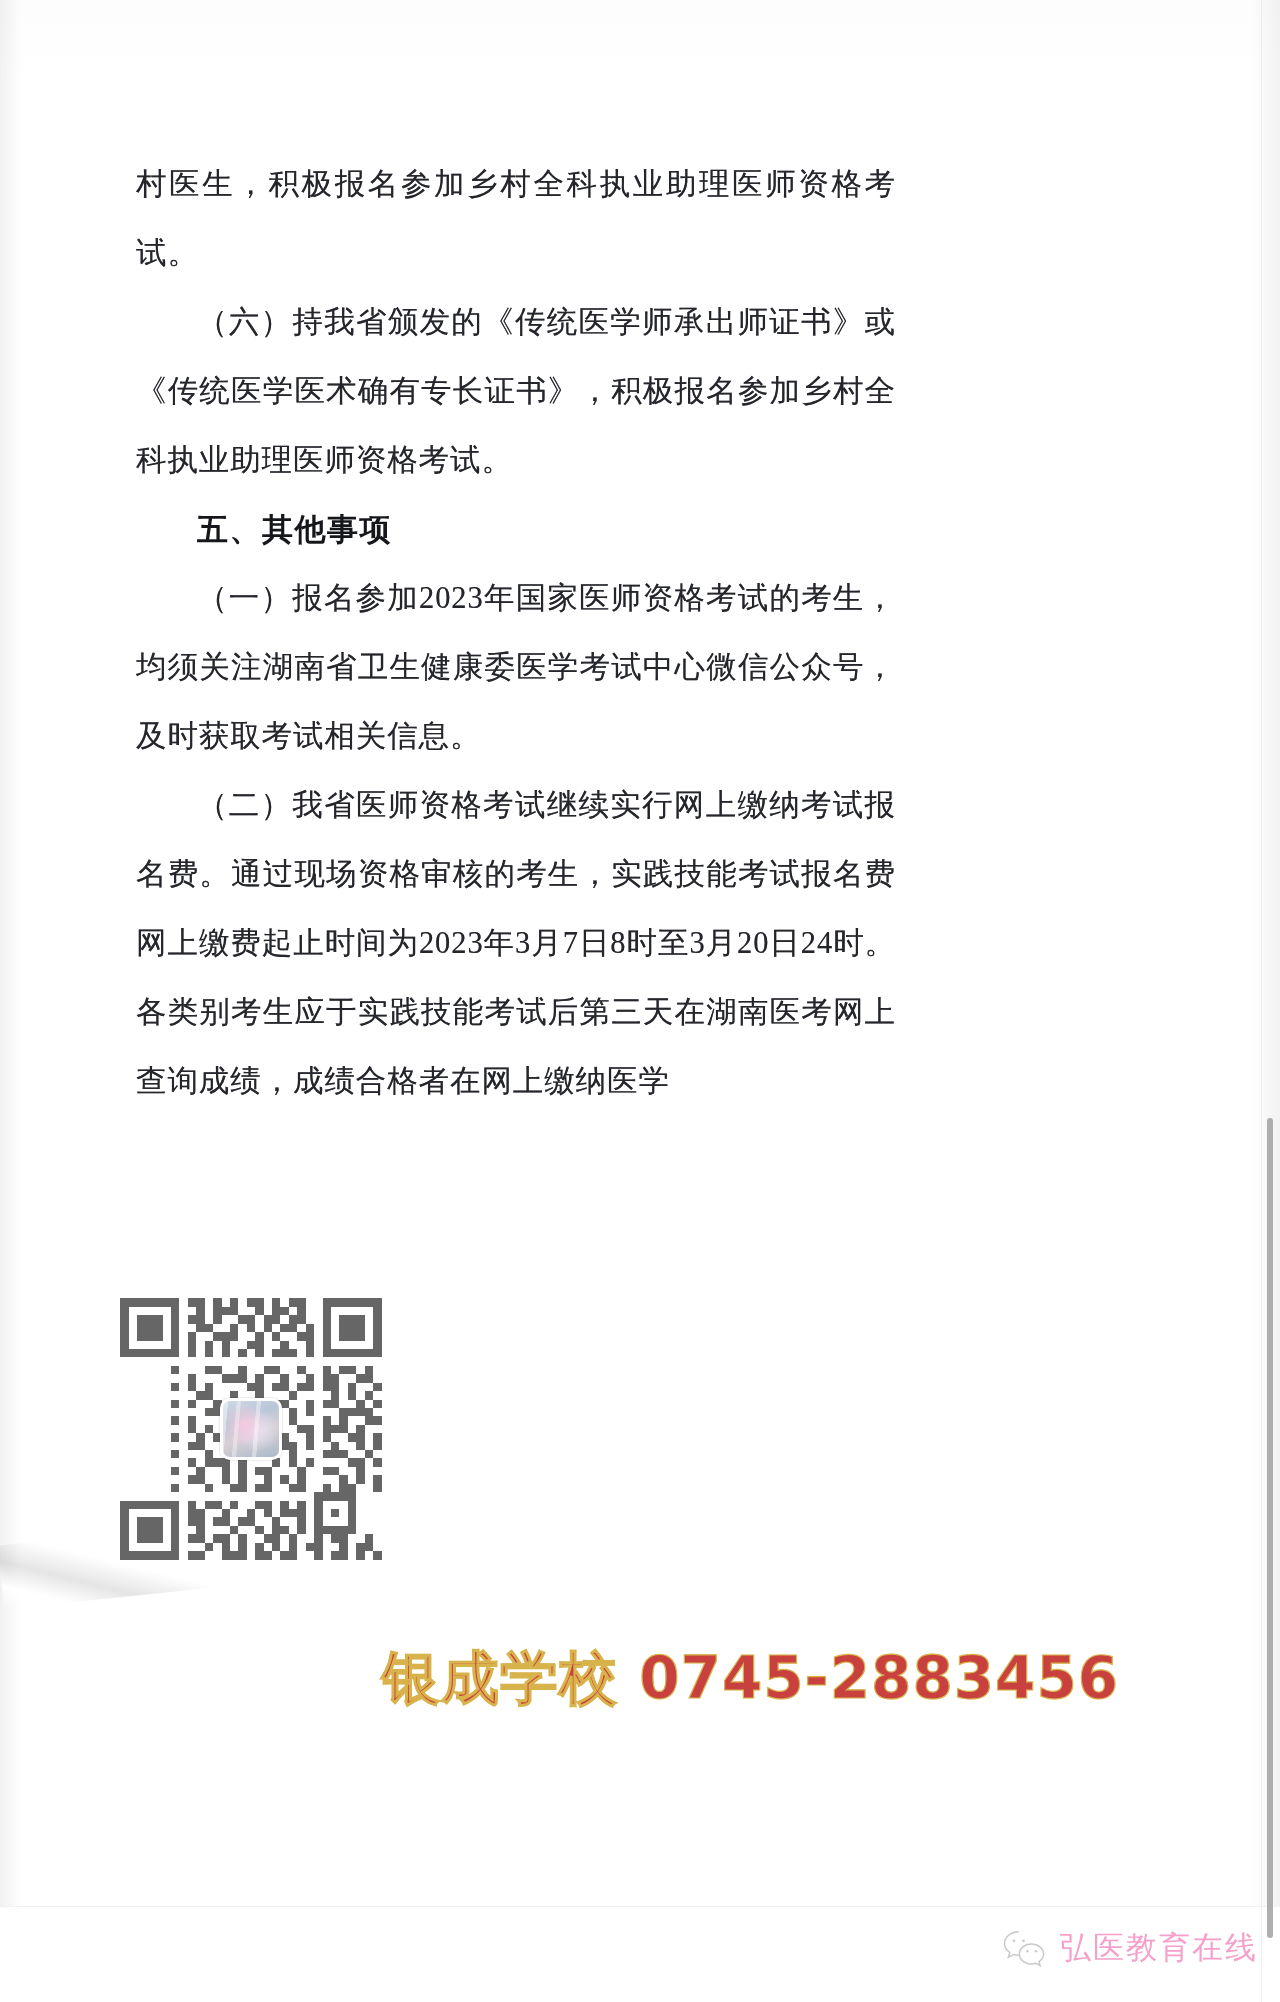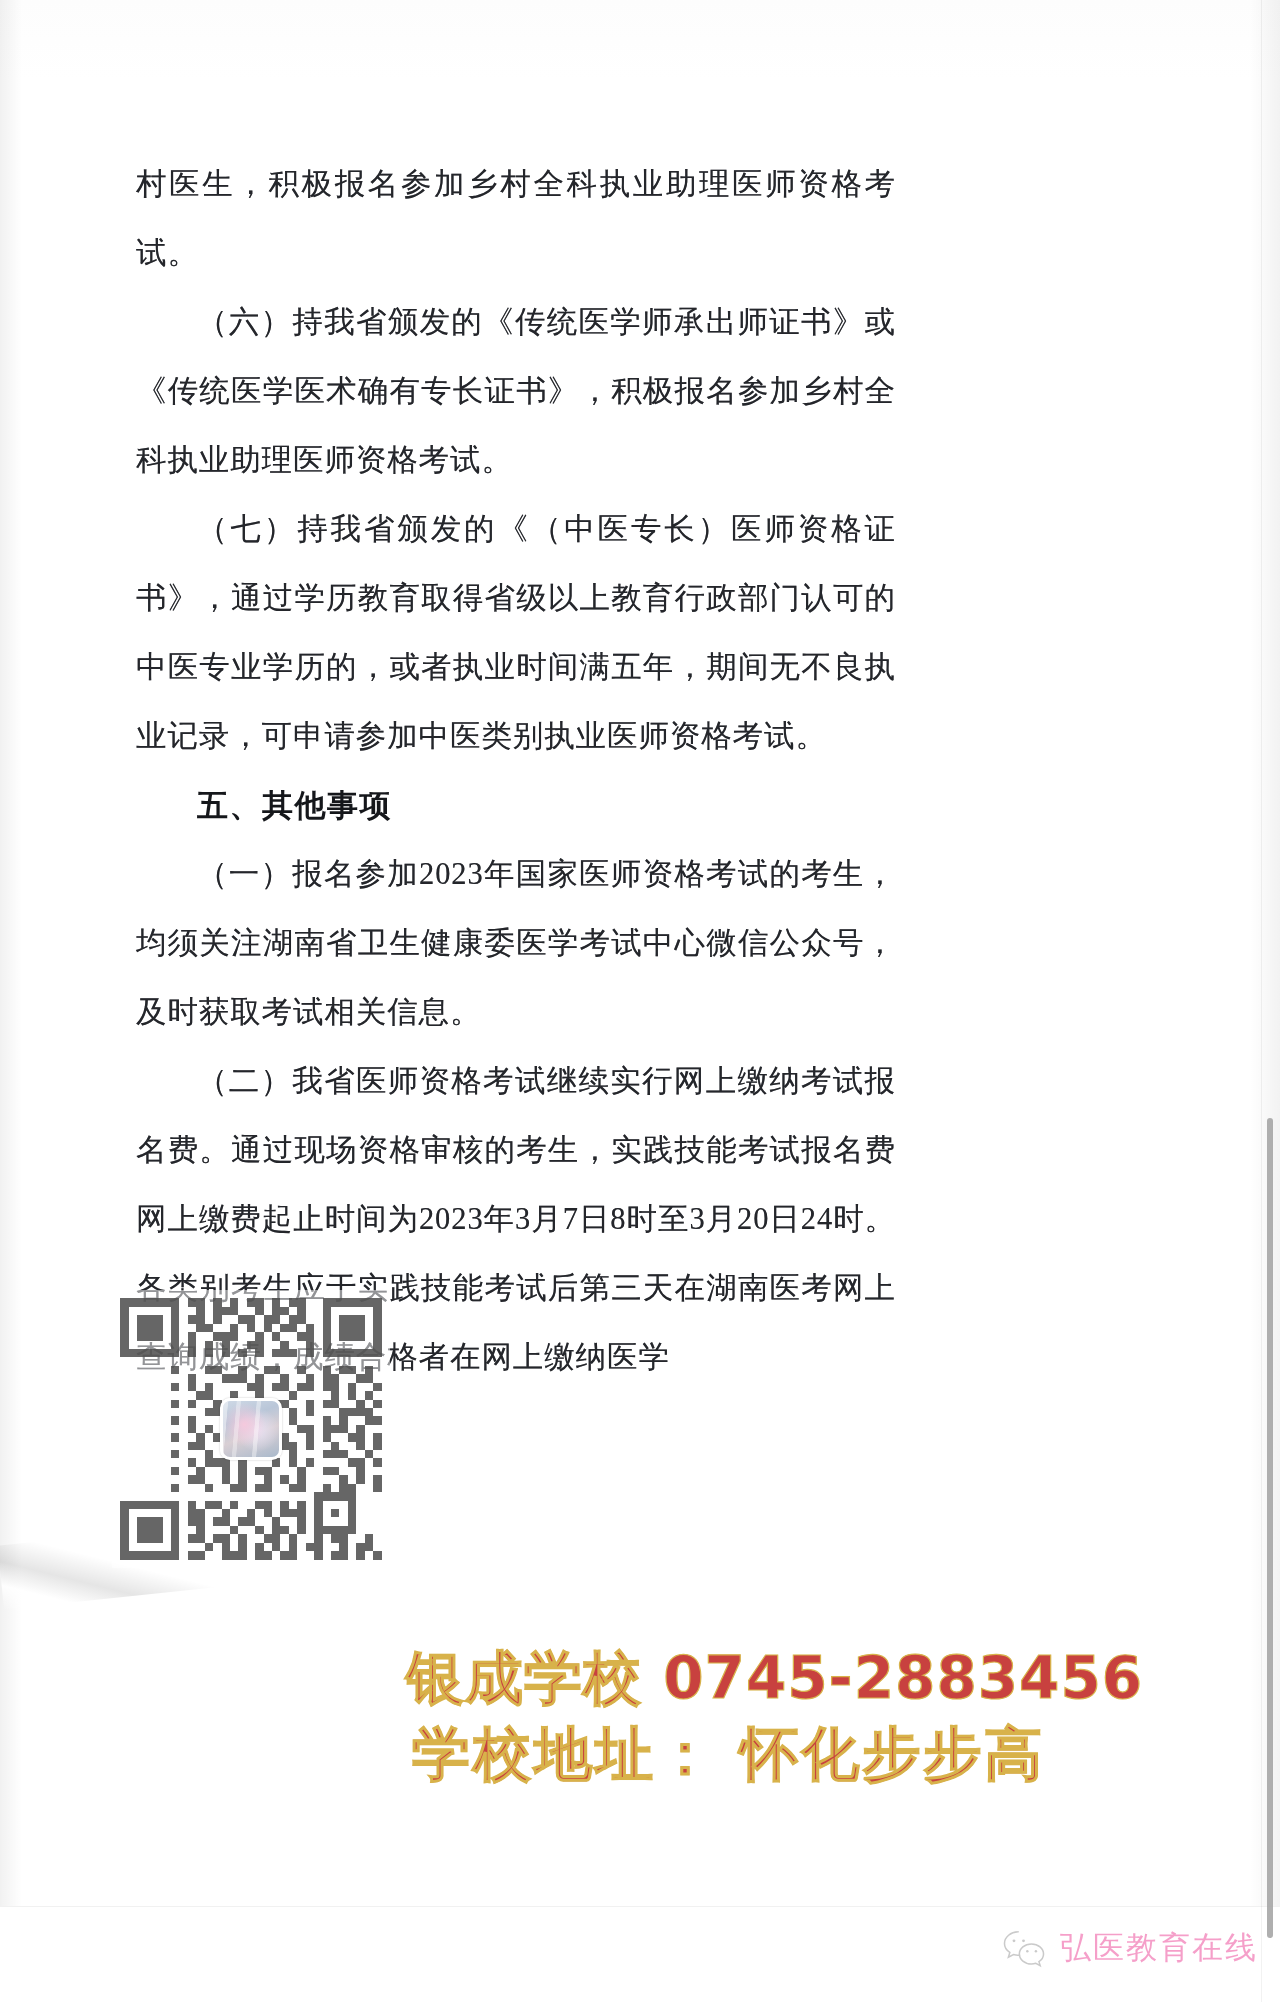--- a/index.html
+++ b/index.html
@@ -117,21 +117,20 @@
     font-size: 58px;
     line-height: 76px;
     letter-spacing: 1px;
     color: #c8413f;
     white-space: nowrap;
     -webkit-text-stroke: 1.2px #d8b24a;
     text-shadow:
        0 0 1px #e7e0a8,
        1px 1px 0 rgba(255,255,255,0.55),
       -1px -1px 0 rgba(255,255,255,0.35);
-    margin-left: 24px;
   }
   .ad-line.two {
     letter-spacing: 3px;
     padding-left: 6px;
   }
 
   
   .bottom-bar {
     position: absolute;
     left: 0; bottom: 0;
@@ -186,21 +185,20 @@
     <div class="edge-left"></div>
     <div class="edge-right"></div>
     <div class="page-fold"></div>
 
     <div class="doc-body">
 
       <p class="para">村医生，积极报名参加乡村全科执业助理医师资格考试。</p>
 
       <p class="para indent">（六）持我省颁发的《传统医学师承出师证书》或《传统医学医术确有专长证书》，积极报名参加乡村全科执业助理医师资格考试。</p>
 
-      <p class="para indent">（七）持我省颁发的《（中医专长）医师资格证书》，通过学历教育取得省级以上教育行政部门认可的中医专业学历的，或者执业时间满五年，期间无不良执业记录，可申请参加中医类别执业医师资格考试。</p>
 
 
 
       <h2 class="heading">五、其他事项</h2>
 
       <p class="para indent">（一）报名参加2023年国家医师资格考试的考生，均须关注湖南省卫生健康委医学考试中心微信公众号，及时获取考试相关信息。</p>
 
       <p class="para indent">（二）我省医师资格考试继续实行网上缴纳考试报名费。通过现场资格审核的考生，实践技能考试报名费网上缴费起止时间为2023年3月7日8时至3月20日24时。各类别考生应于实践技能考试后第三天在湖南医考网上查询成绩，成绩合格者在网上缴纳医学</p>
     </div>
   </div>
@@ -424,21 +422,20 @@
           <rect x="14" y="23" width="2" height="1"></rect>
         <rect x="17" y="23" width="1" height="1"></rect>
           <rect x="21" y="23" width="2" height="1"></rect>
       </g>
     </svg>
     <div class="qr-avatar"></div>
   </div>
 
   <div class="ad-banner">
     <div class="ad-line one">银成学校 0745-2883456</div>
-    <div class="ad-line two">学校地址： 怀化步步高</div>
   </div>
 
   <div class="bottom-bar">
     <div class="wm">
       <svg class="wm-icon" viewBox="0 0 48 42">
         <g fill="none" stroke="#9a9a9a" stroke-width="1.6">
           <path d="M18.5 4C10 4 3.5 9.6 3.5 16.3c0 3.8 2.2 7.2 5.6 9.4l-1.5 5 5.4-2.8c1.7.5 3.5.8 5.5.8 .5 0 1 0 1.5-.05"></path>
           <path d="M44.5 27.3c0-5.8-5.7-10.5-12.7-10.5s-12.7 4.7-12.7 10.5S24.8 37.8 31.8 37.8c1.6 0 3.2-.25 4.6-.7l4.6 2.4-1.3-4.2c3-1.9 4.8-4.8 4.8-8z"></path>
         </g>
         <g fill="#9a9a9a">

